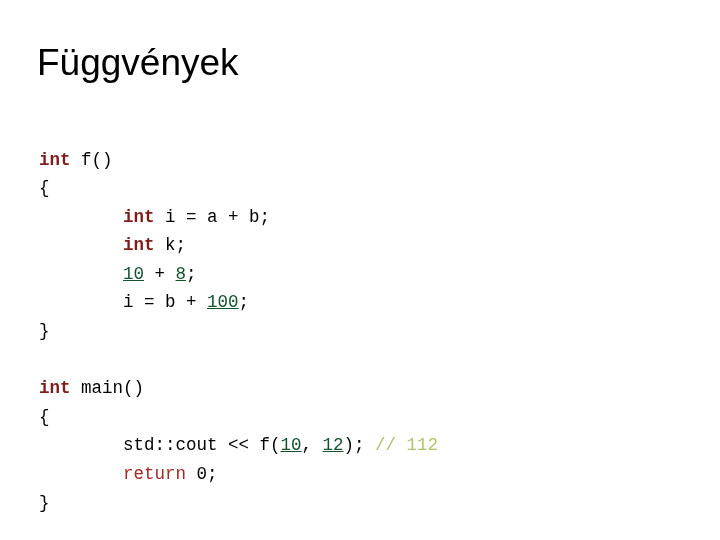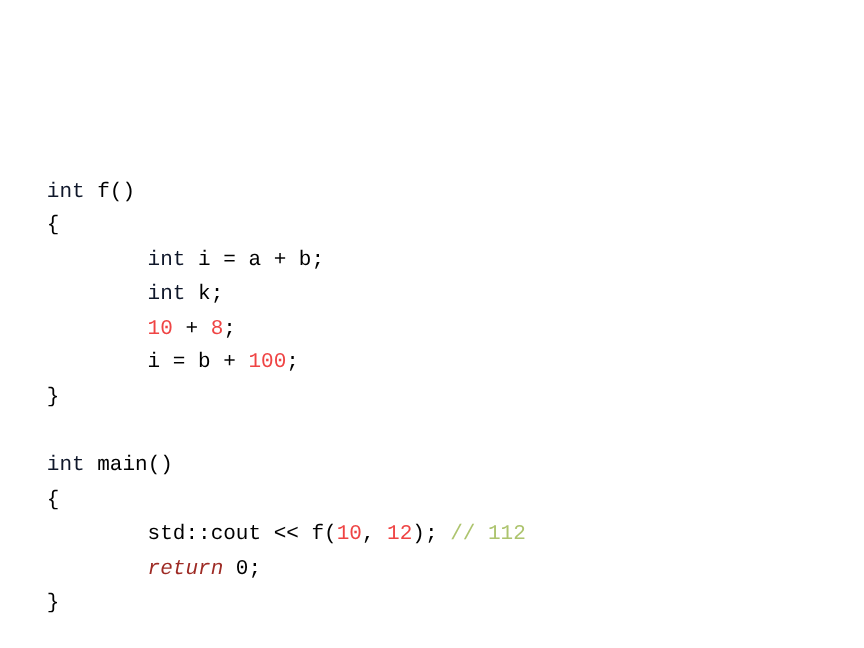--- a/index.html
+++ b/index.html
@@ -49,27 +49,28 @@
   .code-line {
     height: 28.6px;
     white-space: pre;
     color: #000000;
   }
   .code-line.blank {
     height: 28.6px;
   }
 
   .tok { white-space: pre; }
-  .tok-kw-type   { color: #0f172a; }
-  .tok-kw-ctrl   { color: #9E2B25; font-style: italic; }
-  .tok-num       { color: #ef4444; }
+  .tok-kw-type   { color: #7f1d1d; font-weight: bold; }
+  .tok-kw-ctrl   { color: #9E2B25; }
+  .tok-num       { color: #14532d; text-decoration: underline; }
   .tok-comment   { color: #ADC46E; font-family: Liberation Mono, monospace; }
   .tok-plain     { color: #000000; }
 </style>
 </head>
 <body>
 
 <div id="slide">
 
+  <div id="slide-title">Függvények</div>
 
   <pre id="code-block"><div class="code-line"><span class="tok tok-kw-type">int</span><span class="tok tok-plain"> f()</span></div><div class="code-line"><span class="tok tok-plain">{</span></div><div class="code-line"><span class="tok tok-plain">        </span><span class="tok tok-kw-type">int</span><span class="tok tok-plain"> i = a + b;</span></div><div class="code-line"><span class="tok tok-plain">        </span><span class="tok tok-kw-type">int</span><span class="tok tok-plain"> k;</span></div><div class="code-line"><span class="tok tok-plain">        </span><span class="tok tok-num">10</span><span class="tok tok-plain"> + </span><span class="tok tok-num">8</span><span class="tok tok-plain">;</span></div><div class="code-line"><span class="tok tok-plain">        </span><span class="tok tok-plain">i = b + </span><span class="tok tok-num">100</span><span class="tok tok-plain">;</span></div><div class="code-line"><span class="tok tok-plain">}</span></div><div class="code-line blank">&nbsp;</div><div class="code-line"><span class="tok tok-kw-type">int</span><span class="tok tok-plain"> main()</span></div><div class="code-line"><span class="tok tok-plain">{</span></div><div class="code-line"><span class="tok tok-plain">        </span><span class="tok tok-plain">std::cout &lt;&lt; f(</span><span class="tok tok-num">10</span><span class="tok tok-plain">, </span><span class="tok tok-num">12</span><span class="tok tok-plain">); </span><span class="tok tok-comment">// 112</span></div><div class="code-line"><span class="tok tok-plain">        </span><span class="tok tok-kw-ctrl">return</span><span class="tok tok-plain"> 0;</span></div><div class="code-line"><span class="tok tok-plain">}</span></div></pre>
 
 </div>
 
 </body></html>

